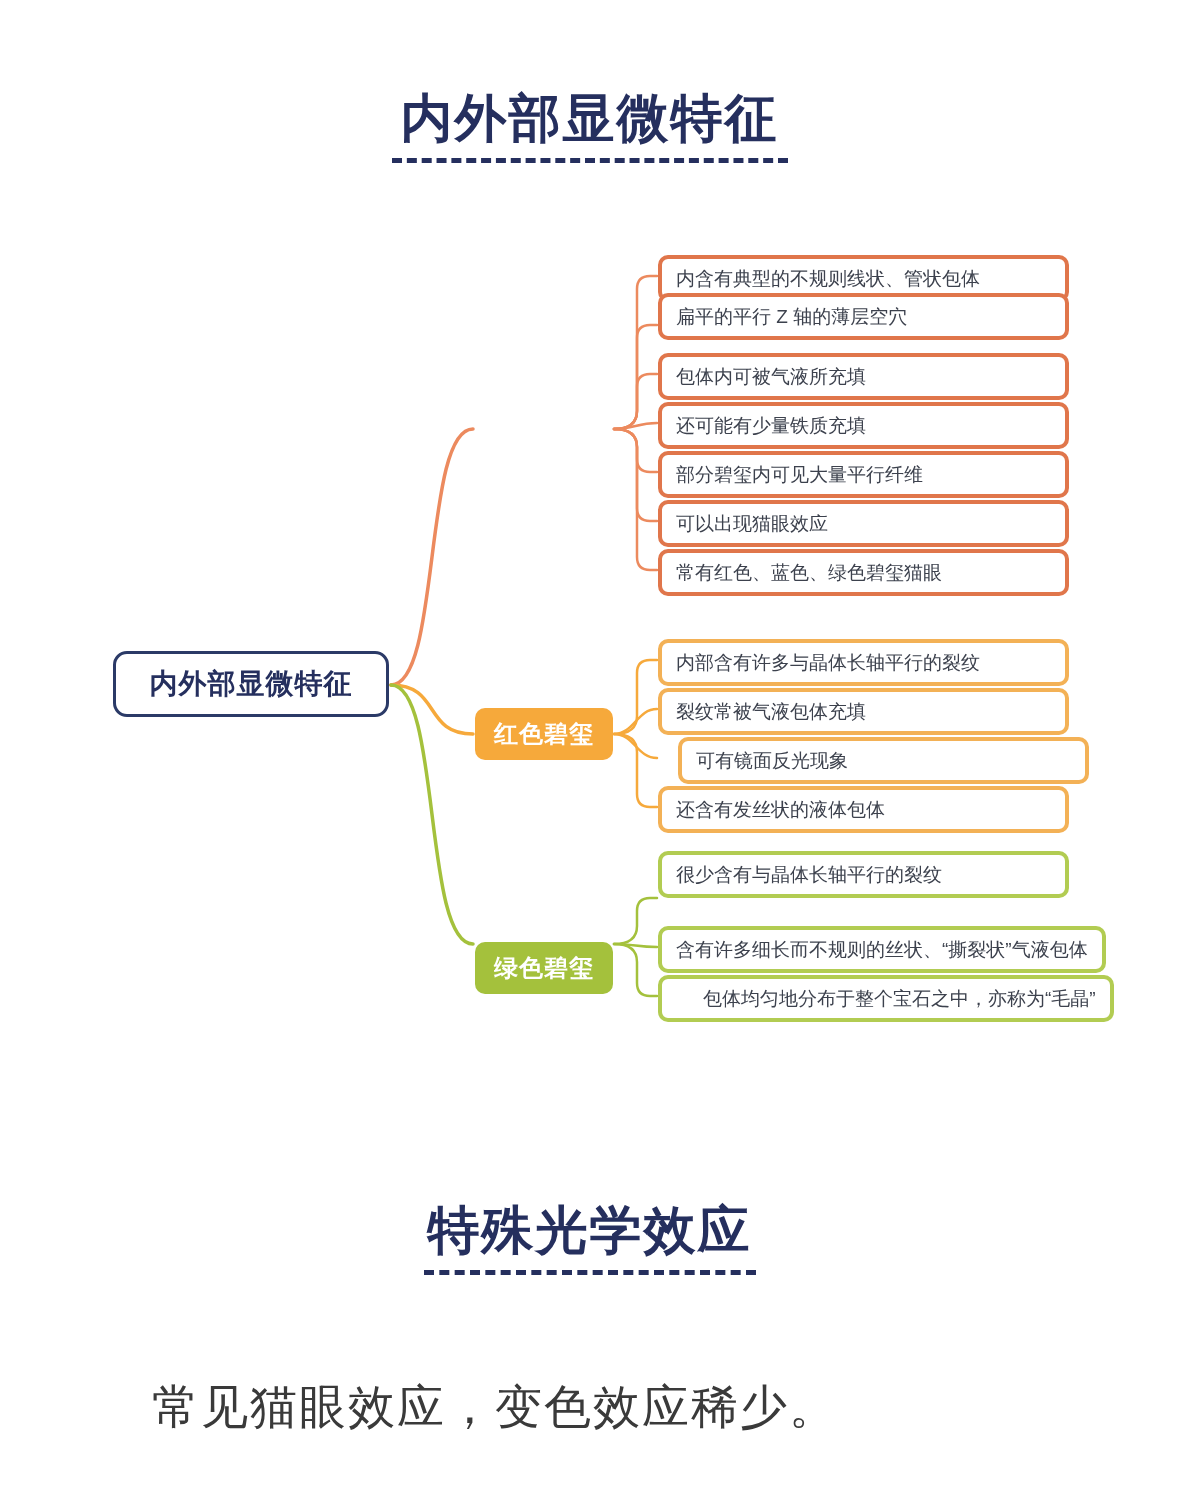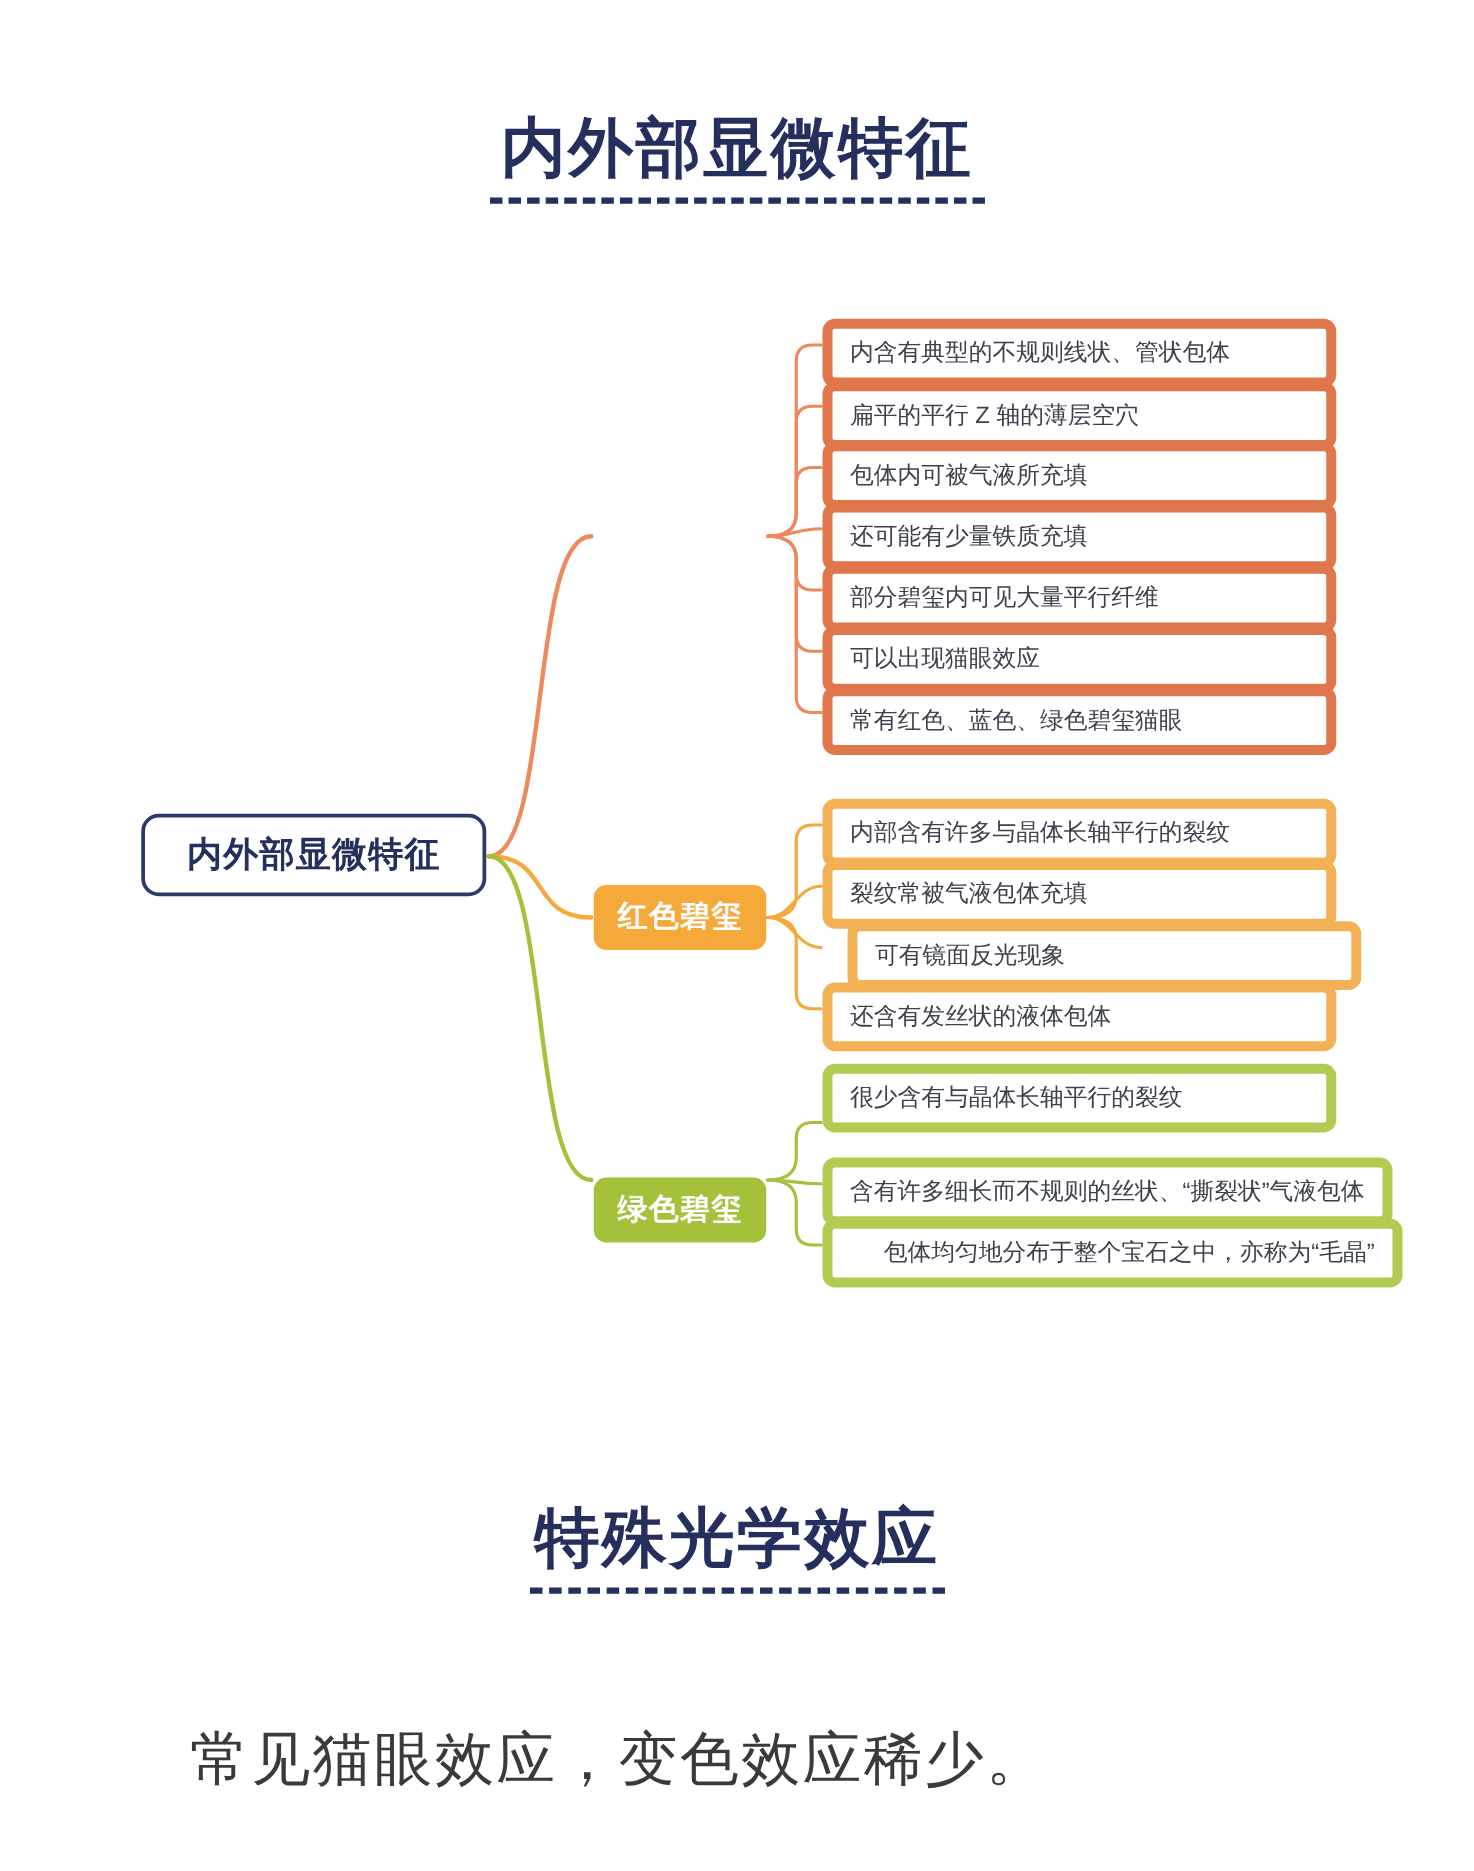--- a/index.html
+++ b/index.html
@@ -62,21 +62,21 @@
   }
   .branch.b1{top:403px;}
   .branch.b2{top:708px;}
   .branch.b3{top:918px;}
   .leaf{
     position:absolute;
     left:658px;
     min-width:411px;
     box-sizing:border-box;
     background:#ffffff;
-    border:8px solid #f9a8d4;
+    border:4px solid #f9a8d4;
     border-radius:10px;
     padding:9px 14px;
     font-size:19px;
     line-height:21px;
     color:#3C414D;
     white-space:nowrap;
   }
   .big-text{
     position:absolute;
     left:152px;
@@ -114,21 +114,21 @@
       <path d="M 614 944 C 634 944, 637 947, 657 947" stroke="#A4C13C" stroke-width="2.5" fill="none" stroke-linecap="round"></path>
       <path d="M 614 944 Q 637 944 637 962 L 637 983 Q 637 996 650 996 L 657 996" stroke="#A4C13C" stroke-width="2.5" fill="none" stroke-linecap="round"></path>
     </svg>
 
   <div class="root-node">内外部显微特征</div>
 
   <div class="branch b2" style="background: rgb(246, 169, 59);">红色碧玺</div>
   <div class="branch b3" style="background: rgb(164, 193, 60); margin-top: 24px;">绿色碧玺</div>
 
   <div class="leaf g1" style="top: 255px; border-color: rgb(224, 118, 75);">内含有典型的不规则线状、管状包体</div>
-  <div class="leaf g1" style="top: 305px; border-color: rgb(224, 118, 75);">扁平的平行 Z 轴的薄层空穴</div>
+  <div class="leaf g1" style="top: 293px; border-color: rgb(224, 118, 75);">扁平的平行 Z 轴的薄层空穴</div>
   <div class="leaf g1" style="top: 402px; border-color: rgb(224, 118, 75);">还可能有少量铁质充填</div>
   <div class="leaf g1" style="top: 353px; border-color: rgb(224, 118, 75);">包体内可被气液所充填</div>
   <div class="leaf g1" style="top: 451px; border-color: rgb(224, 118, 75);">部分碧玺内可见大量平行纤维</div>
   <div class="leaf g1" style="top: 500px; border-color: rgb(224, 118, 75);">可以出现猫眼效应</div>
   <div class="leaf g1" style="top: 549px; border-color: rgb(224, 118, 75);">常有红色、蓝色、绿色碧玺猫眼</div>
 
   <div class="leaf g2" style="top: 639px; border-color: rgb(243, 177, 86);">内部含有许多与晶体长轴平行的裂纹</div>
   <div class="leaf g2" style="top: 688px; border-color: rgb(243, 177, 86);">裂纹常被气液包体充填</div>
   <div class="leaf g2" style="top: 737px; border-color: rgb(243, 177, 86); margin-left: 20px;">可有镜面反光现象</div>
   <div class="leaf g2" style="top: 786px; border-color: rgb(243, 177, 86);">还含有发丝状的液体包体</div>

